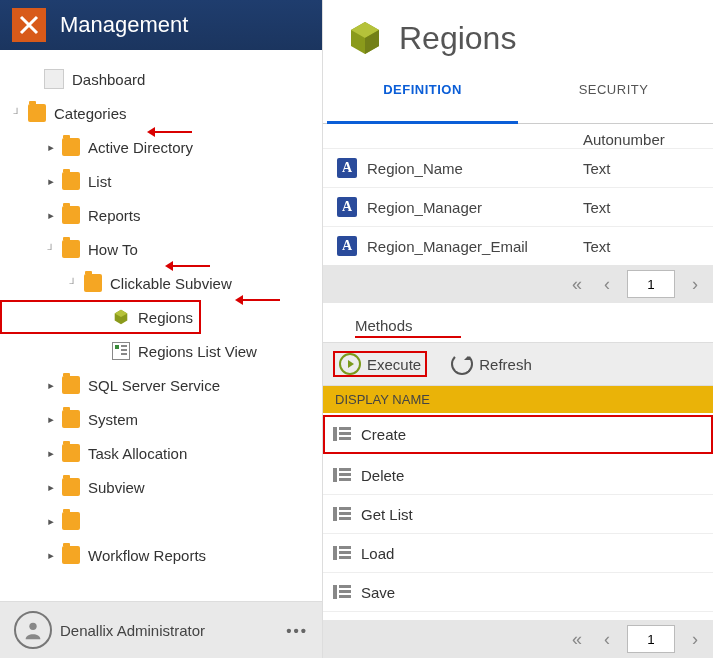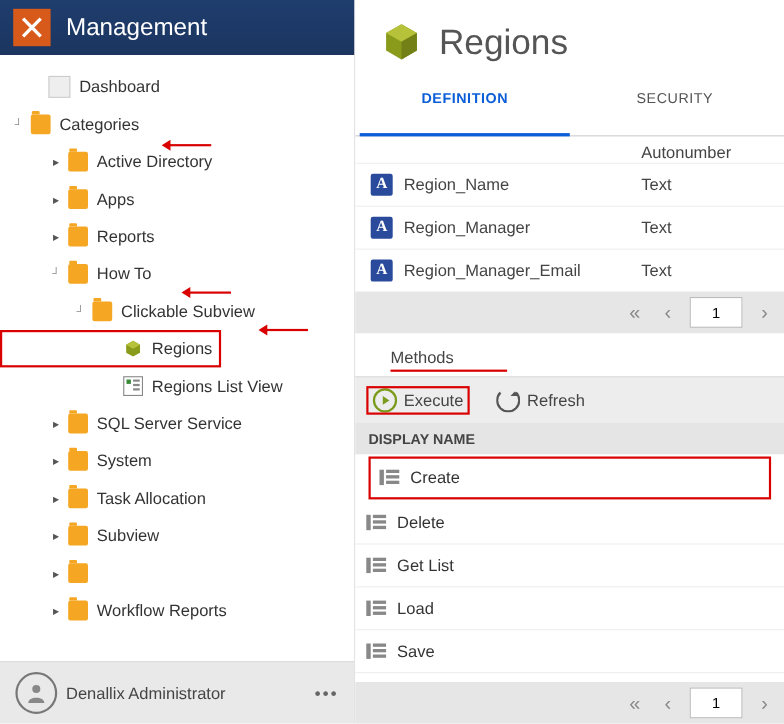--- a/index.html
+++ b/index.html
@@ -48,21 +48,21 @@
 .pager input{width:42px;height:24px;text-align:center;border:1px solid #bbb}
 
 .sect-label{margin:14px 0 4px 16px;font-weight:500;color:#444}
 .sect-label.u{border-bottom:2px solid #d90000;display:inline-block;padding:0 48px 2px 0}
 .toolbar{display:flex;align-items:center;gap:18px;padding:8px 10px;background:#ededed;border-top:1px solid #ddd;border-bottom:1px solid #ddd}
 .tbtn{display:flex;align-items:center;gap:6px;color:#444;cursor:pointer;padding:2px 6px}
 .tbtn .circ{width:18px;height:18px;border:2px solid #7a9a1b;border-radius:50%;display:flex;align-items:center;justify-content:center}
 .tbtn .tri{width:0;height:0;border-left:6px solid #7a9a1b;border-top:4px solid transparent;border-bottom:4px solid transparent;margin-left:2px}
 .tbtn .ref{width:18px;height:18px;border:2px solid #555;border-radius:50%;border-top-color:transparent;position:relative}
 .tbtn .ref::after{content:"";position:absolute;top:-3px;right:-1px;border:4px solid transparent;border-bottom-color:#555}
-.th{background:#e5e5e5;padding:6px 12px;font-weight:700;color:#444;font-size:13px}
+.th{background:#eab308;padding:6px 12px;font-weight:400;color:#444;font-size:13px}
 .mrow{display:flex;align-items:center;height:38px;padding:0 10px;border-bottom:1px solid #eee;cursor:pointer}
 .mrow .mic{width:18px;height:14px;margin-right:10px;position:relative}
 .mrow .mic::before{content:"";position:absolute;left:0;top:0;width:4px;height:14px;background:#888}
 .mrow .mic::after{content:"";position:absolute;left:6px;top:0;width:12px;height:3px;background:#888;box-shadow:0 5px 0 #888,0 10px 0 #888}
 
 
 .arrow{position:absolute;height:2px;background:#d90000}
 .arrow::before{content:"";position:absolute;left:-8px;top:-4px;border:5px solid transparent;border-right:8px solid #d90000}
 
 .cube svg, .ic-smarto svg{display:block}
@@ -94,21 +94,21 @@
         <span class="lbl">Categories</span>
       </div>
       <div class="node i1">
           <span class="twisty">▸</span>
           <span class="ic ic-folder"></span>
           <span class="lbl">Active Directory</span>
         </div>
       <div class="node i1">
           <span class="twisty">▸</span>
           <span class="ic ic-folder"></span>
-          <span class="lbl">Apps</span>
+          <span class="lbl">List</span>
         </div>
       <div class="node i1">
           <span class="twisty">▸</span>
           <span class="ic ic-folder"></span>
           <span class="lbl">Reports</span>
         </div>
       <div class="node" style="padding-left:44px">
           <span class="collapse-mark">┘</span>
           <span class="ic ic-folder-open"></span>
           <span class="lbl">How To</span>
@@ -227,21 +227,21 @@
             <span class="tri"></span>
           </span>
           <span>Execute</span>
         </div>
       <div class="tbtn">
           <span class="ref"></span>
           <span>Refresh</span>
         </div>
     </div>
     <div class="th">DISPLAY NAME</div>
-    <div class="mrow hl-red" style="margin:2px 12px">
+    <div class="mrow hl-red" style="margin:2px 0">
         <span class="mic"></span>
         <span>Create</span>
       </div>
     <div class="mrow">
         <span class="mic"></span>
         <span>Delete</span>
       </div>
     <div class="mrow">
         <span class="mic"></span>
         <span>Get List</span>

